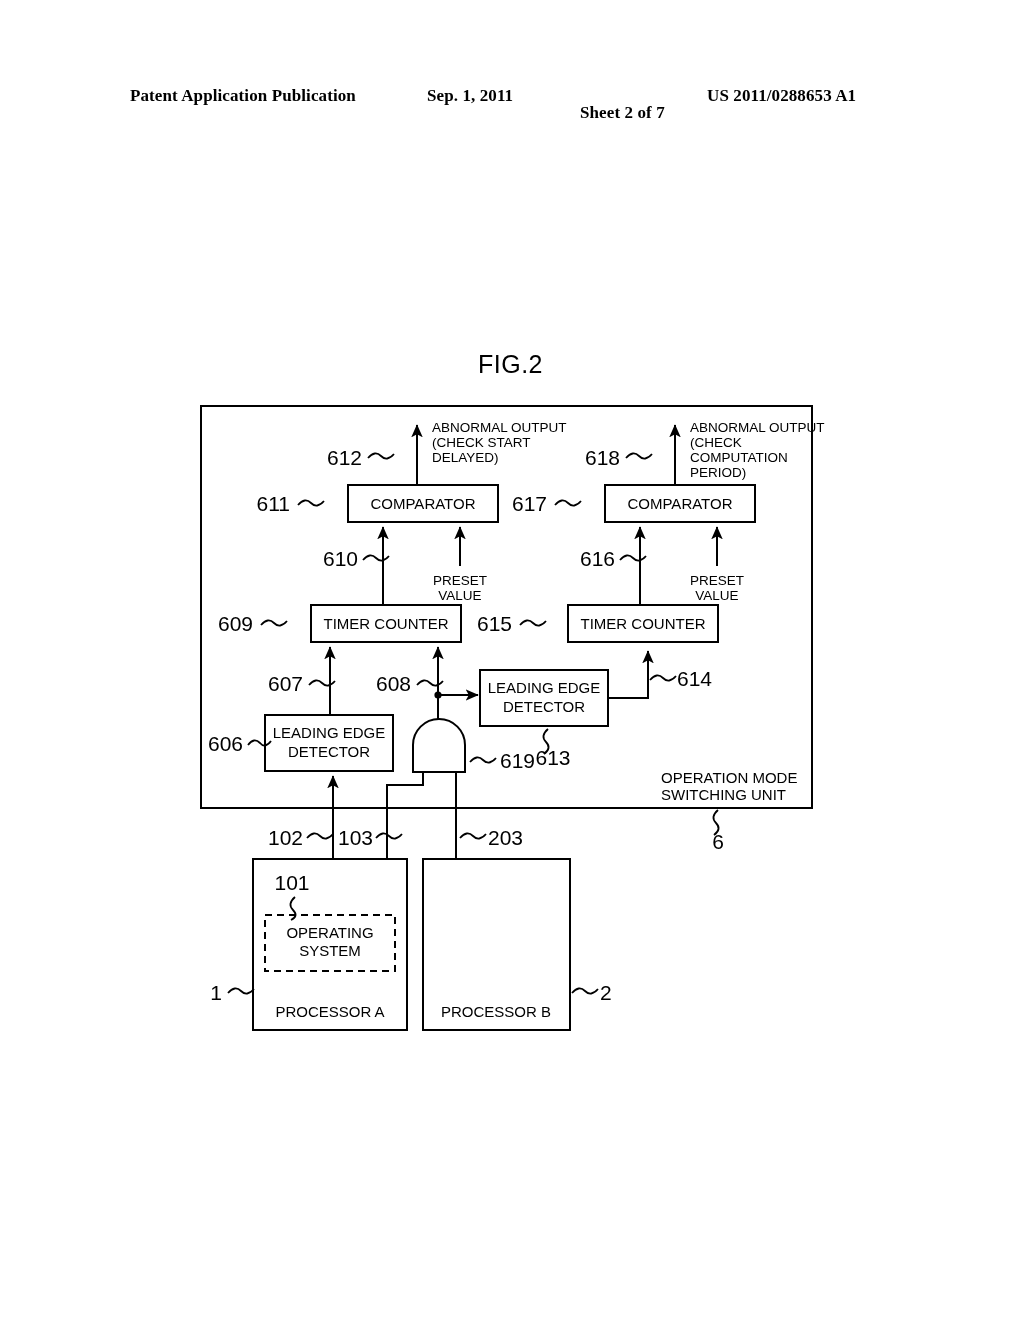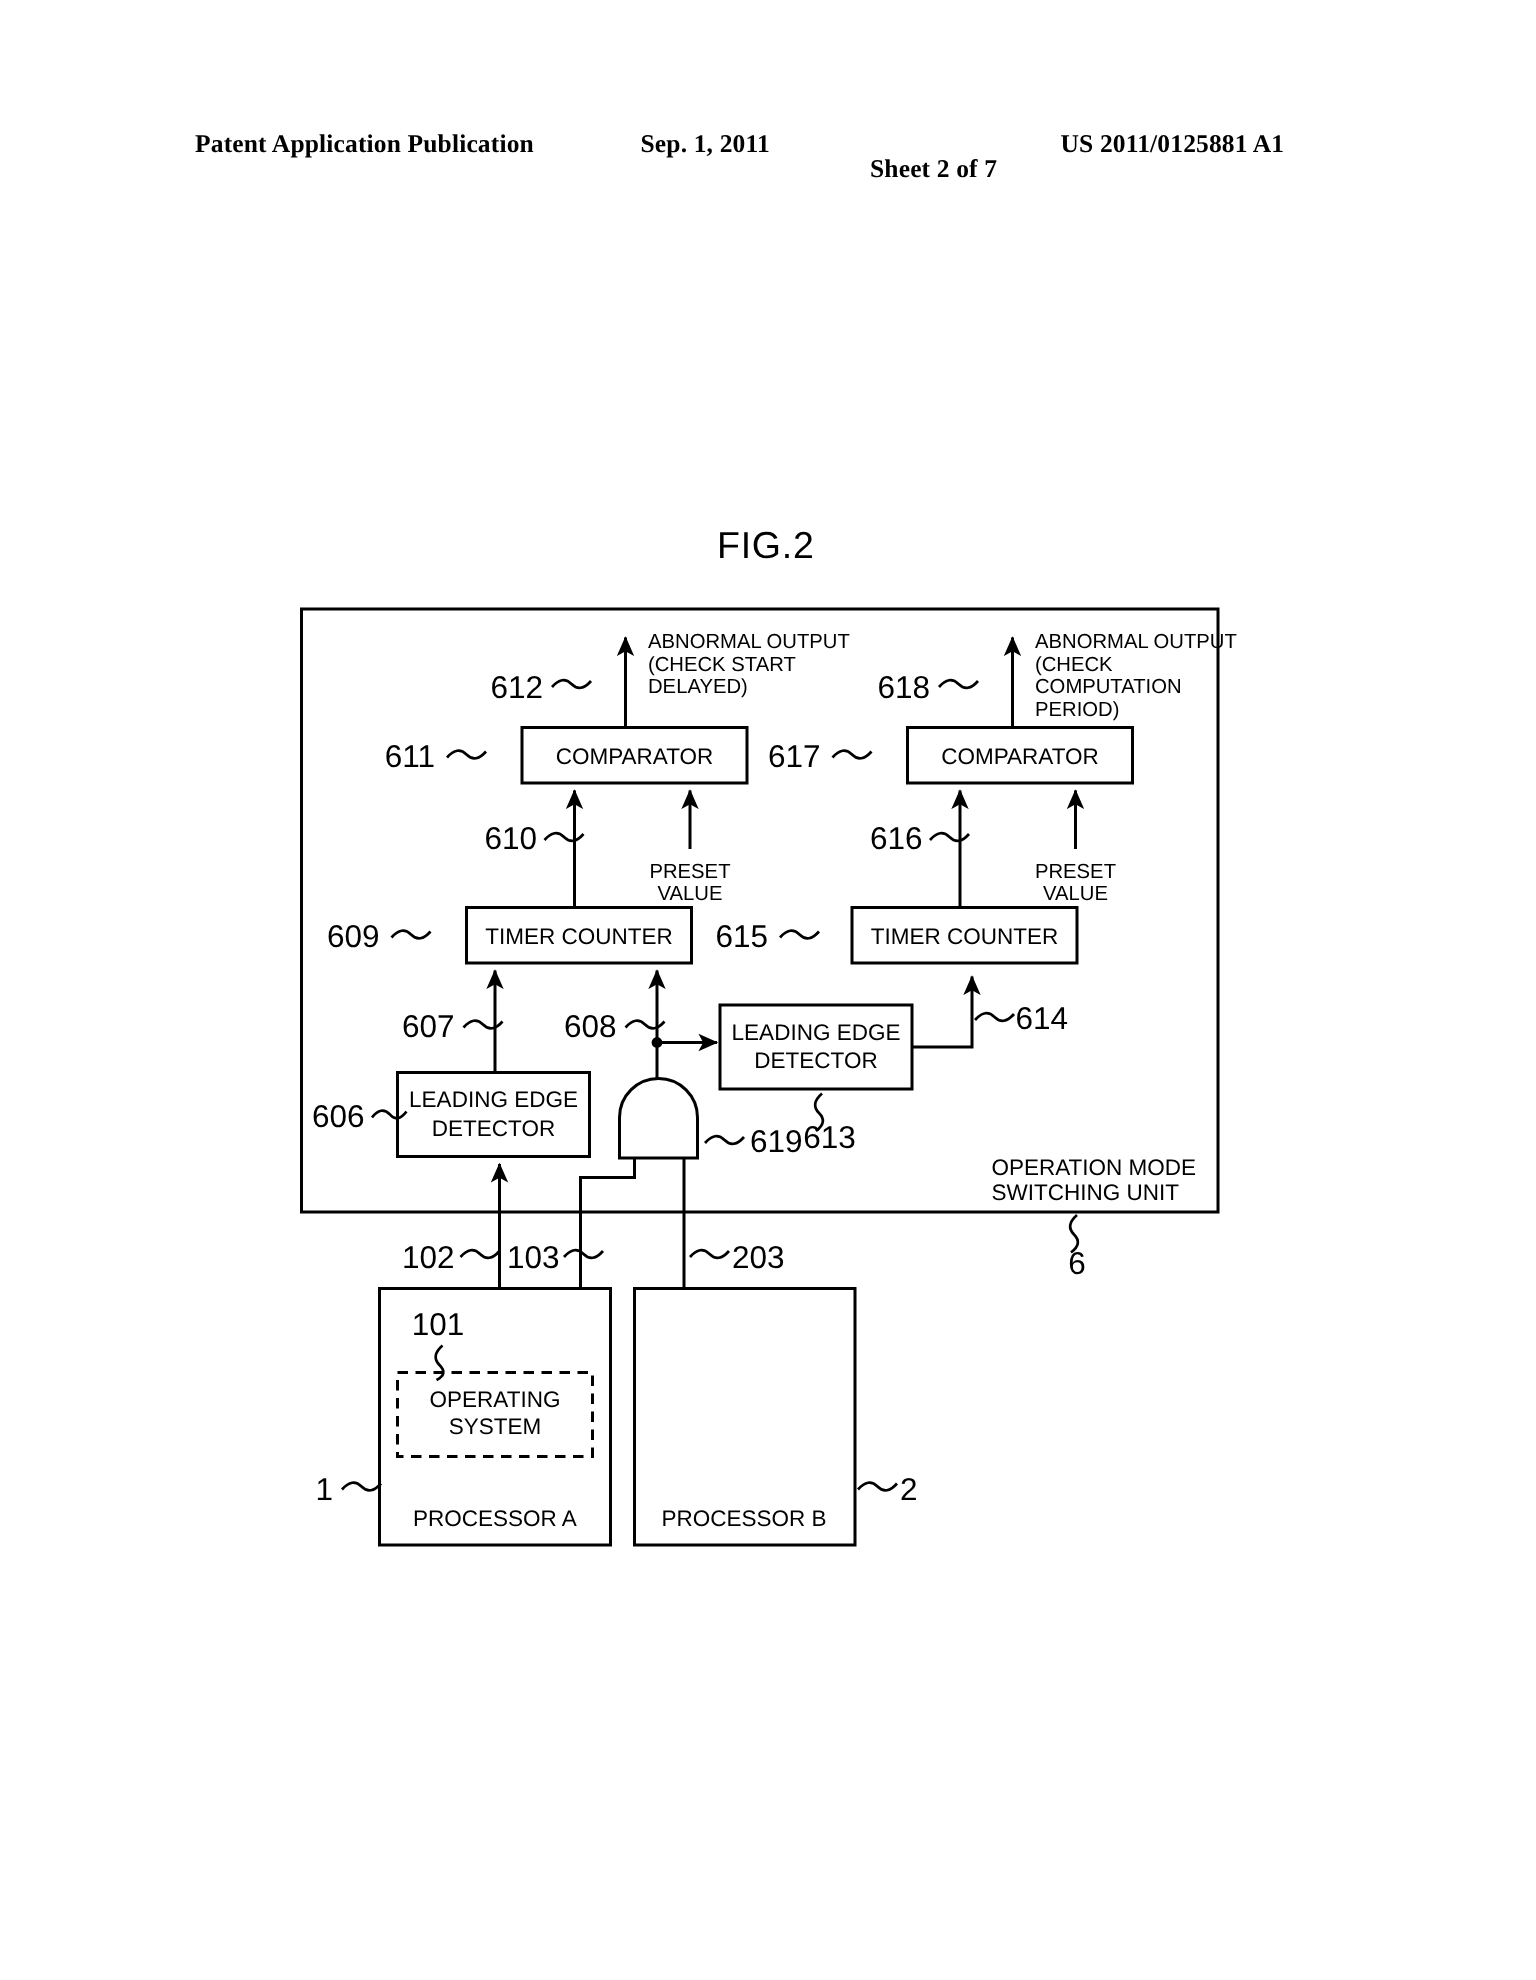--- a/index.html
+++ b/index.html
@@ -75,21 +75,21 @@
   .bx-dash { stroke: #000; stroke-width: 2; fill: #ffffff; stroke-dasharray: 7 5; }
   .lead  { stroke: #000; stroke-width: 1.8; fill: none; }
 </style>
 </head>
 <body>
 
 <div id="page-header">
   <span class="hdr-pub">Patent Application Publication</span>
   <span class="hdr-date">Sep. 1, 2011</span>
   <span class="hdr-sheet">Sheet 2 of 7</span>
-  <span class="hdr-patno">US 2011/0125881 A1</span>
+  <span class="hdr-patno">US 2011/0288653 A1</span>
 </div>
 
 <div id="fig-title">FIG.2</div>
 
 <div id="diagram">
 <svg width="1024" height="1320" viewBox="0 0 1024 1320" xmlns="http://www.w3.org/2000/svg">
 
   <defs>
     <marker id="arr" markerWidth="9" markerHeight="9" refX="6.2" refY="3.2" orient="auto" markerUnits="strokeWidth">
       <path d="M0,0.3 L6.6,3.2 L0,6.1 L1.6,3.2 z" fill="#000"></path>

